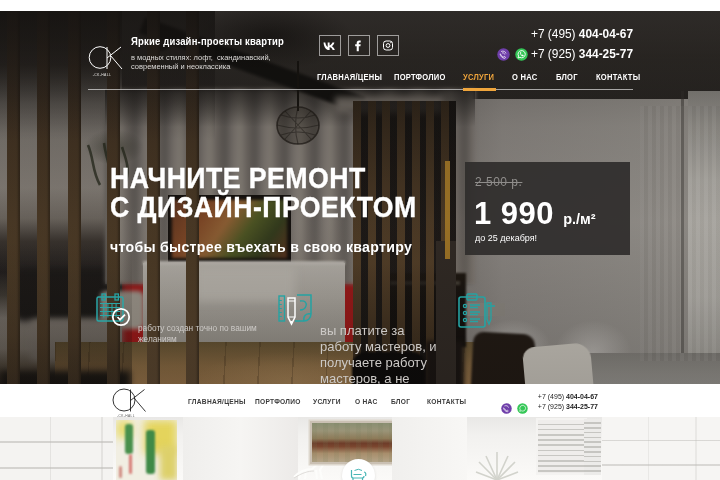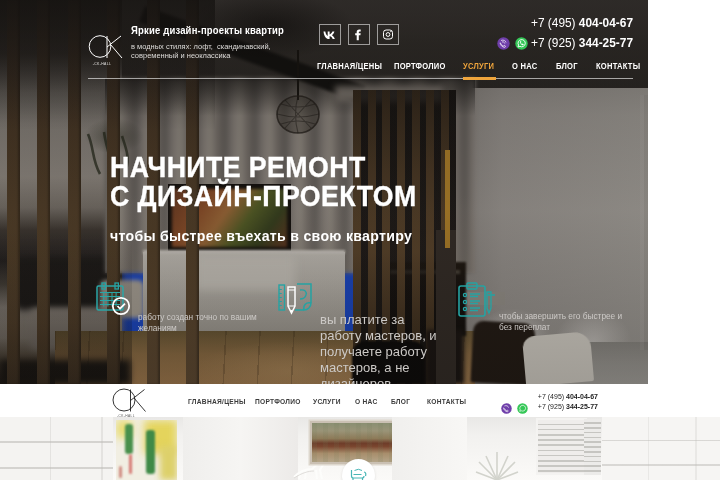--- a/index.html
+++ b/index.html
@@ -1,19 +1,19 @@
 <!DOCTYPE html>
 <html><head>
 <meta charset="utf-8">
 <style>
   html,body{margin:0;padding:0;}
   body{width:720px;height:480px;overflow:hidden;font-family:"Liberation Sans",sans-serif;background:#fff;}
   .abs{position:absolute;}
   #page{position:relative;width:720px;height:480px;overflow:hidden;}
-  #hero{position:absolute;left:0;top:0;width:648px;height:384px;background:#1d4ed8;overflow:hidden;}
+  #hero{position:absolute;left:0;top:11px;width:720px;height:384px;background:#b91c1c;overflow:hidden;}
   .slat{position:absolute;top:0;height:384px;width:13px;background:linear-gradient(180deg,#3a2f26 0%,#4e3b27 35%,#5a452c 65%,#6b5338 100%);box-shadow:inset -2px 0 2px rgba(0,0,0,0.3);}
 </style>
 </head>
 <body>
 <div id="page">
 
 <div id="hero">
 
   <div class="abs" style="left:0;top:0;width:720px;height:100px;background:linear-gradient(180deg,#4a4542 0%,#37332f 45%,#2b2825 100%);"></div>
 
@@ -164,20 +164,28 @@
   <div class="abs" style="left:596px;top:61px;font-size:9px;font-weight:bold;color:#fff;letter-spacing:0.3px;transform:scaleX(0.84);transform-origin:left top;white-space:nowrap;">КОНТАКТЫ</div>
 
   <div class="abs" style="left:88px;top:78px;width:545px;height:1px;background:rgba(255,255,255,0.6);"></div>
 
   <div class="abs" style="left:463px;top:77px;width:33px;height:2.5px;background:#efa53c;"></div>
 
   <div class="abs" style="left:110px;top:152px;font-size:30px;font-weight:bold;color:#fff;line-height:29px;letter-spacing:0.5px;-webkit-text-stroke:0.35px #fff;transform:scaleX(0.89);transform-origin:left top;white-space:nowrap;">НАЧНИТЕ РЕМОНТ<br>С ДИЗАЙН-ПРОЕКТОМ</div>
 
   <div class="abs" style="left:110px;top:228px;font-size:14.5px;font-weight:bold;color:#fff;letter-spacing:0.3px;transform:scaleX(0.975);transform-origin:left top;white-space:nowrap;">чтобы быстрее въехать в свою квартиру</div>
 
+  <div class="abs" style="left:465px;top:151px;width:165px;height:93px;background:rgba(47,45,43,0.92);">
+
+    <div class="abs" style="left:10px;top:13px;font-size:12px;color:#8f8d8b;text-decoration:line-through;letter-spacing:0.5px;">2 500 р.</div>
+
+    <div class="abs" style="left:9px;top:34px;font-size:31px;font-weight:bold;color:#fff;letter-spacing:0.5px;">1 990 <span style="font-size:14.5px;letter-spacing:0;">р./м²</span></div>
+
+    <div class="abs" style="left:10px;top:71px;font-size:9px;color:#fff;">до 25 декабря!</div>
+  </div>
 
   <svg class="abs" style="left:95px;top:281px;" width="38" height="36" viewBox="0 0 38 36">
     <rect x="2" y="5" width="26" height="24" rx="1.5" fill="none" stroke="#2aa6a6" stroke-width="1.5"></rect>
     <rect x="7" y="2" width="3.4" height="6" fill="none" stroke="#25a3a3" stroke-width="1.3"></rect>
     <rect x="20" y="2" width="3.4" height="6" fill="none" stroke="#25a3a3" stroke-width="1.3"></rect>
     <g stroke="#2aa6a6" stroke-width="1" fill="none">
       <path d="M5 11.5 h20 M5 15.5 h20 M5 19.5 h20 M5 23.5 h20"></path>
       <path d="M8.8 11.5 v14 M12.9 11.5 v14 M17 11.5 v14 M21.1 11.5 v14"></path>
     </g>
     <circle cx="26" cy="25" r="8.2" fill="none" stroke="#fff" stroke-width="1.8"></circle>
@@ -209,21 +217,20 @@
           <path d="M13 12 h10 M13 14.5 h8"></path>
       <circle cx="8" cy="20" r="1.6"></circle>
           <path d="M13 19 h10 M13 21.5 h8"></path>
       <circle cx="8" cy="27" r="1.6"></circle>
           <path d="M13 26 h10 M13 28.5 h8"></path>
     </g>
     <path d="M34 10 l0 16 -2 5 -2-5 0-16 z M30 13 h8" fill="none" stroke="#25a3a3" stroke-width="1.3"></path>
   </svg>
 
 
-  <div class="abs" style="left:499px;top:311px;width:135px;font-size:8.3px;color:#ccc9c6;line-height:10.5px;">чтобы завершить его быстрее и без переплат</div>
 </div>
 
 <div class="abs" id="band2" style="left:0;top:384px;width:720px;height:33px;background:#fff;">
 
   <svg class="abs" style="left:112px;top:3px;" width="44" height="31" viewBox="0 0 44 31">
     <circle cx="12" cy="13" r="11" fill="none" stroke="#1e1e1e" stroke-width="0.9"></circle>
     <path d="M18.5 2.5 L18.5 24.5" stroke="#1e1e1e" stroke-width="0.9" fill="none"></path>
     <path d="M18.5 13.5 L32.5 2.5 M22 11 L33.5 24.5" stroke="#1e1e1e" stroke-width="0.9" fill="none"></path>
     <text x="14" y="30" font-size="3.2" fill="#555" text-anchor="middle" font-family="Liberation Sans,sans-serif" letter-spacing="0.4">-CK-HALL</text>
   </svg>

